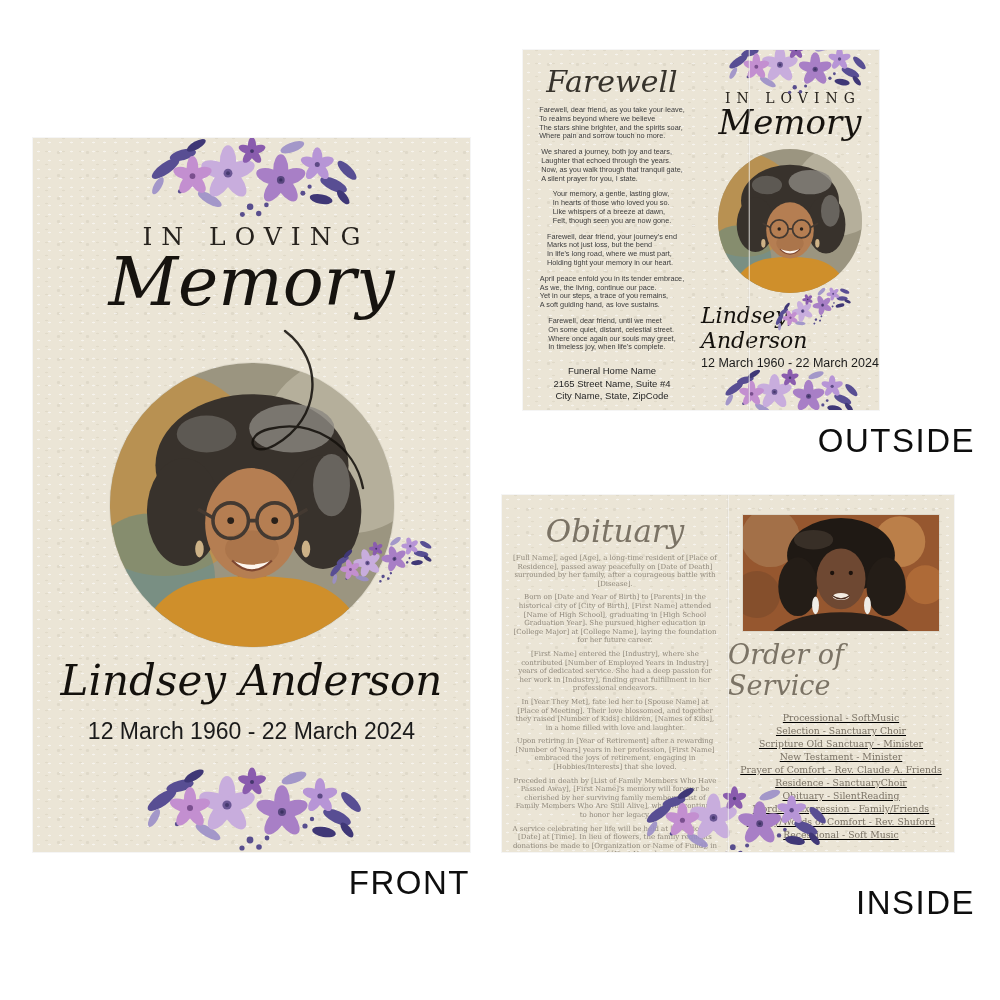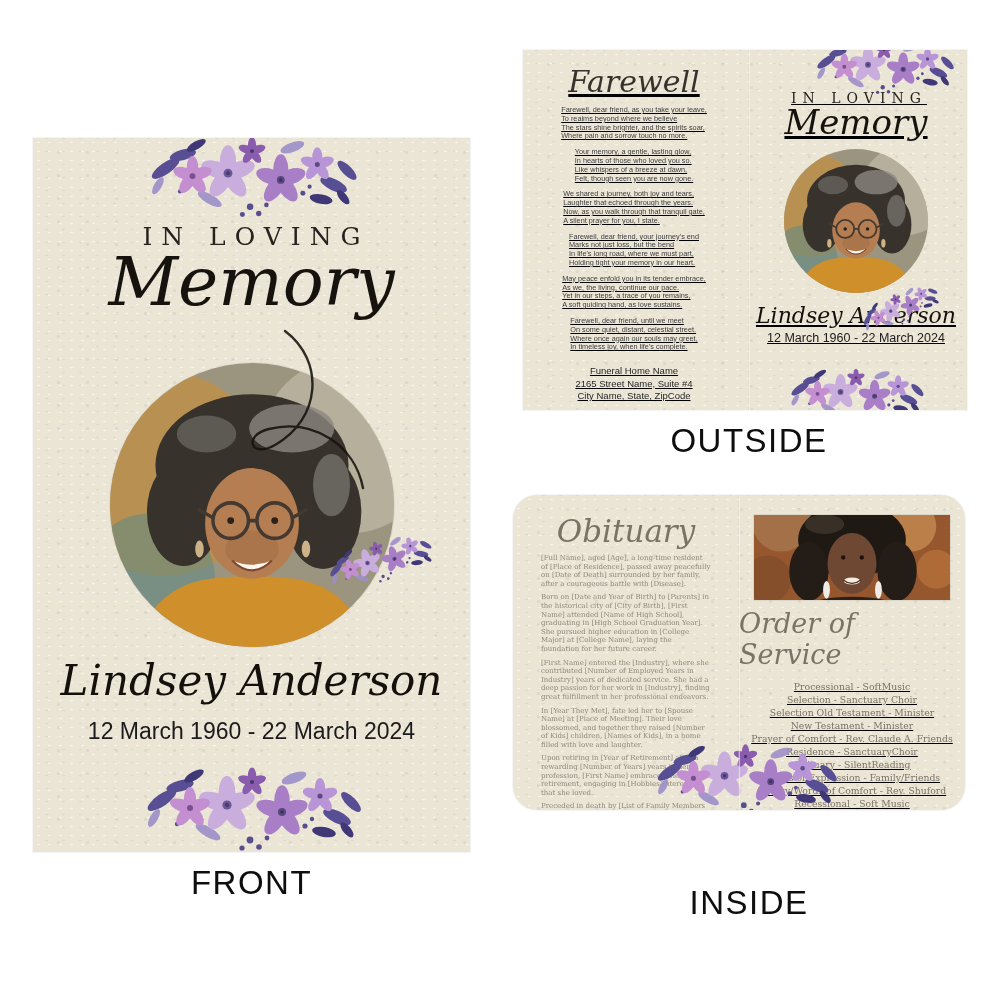--- a/index.html
+++ b/index.html
@@ -15,29 +15,29 @@
     content:"";position:absolute;inset:0;pointer-events:none;z-index:1;
     background-image:
       radial-gradient(rgba(255,255,255,.55) 1px, transparent 1.3px),
       radial-gradient(rgba(160,148,120,.14) 1px, transparent 1.4px),
       radial-gradient(rgba(120,110,88,.10) 1.5px, transparent 2.1px);
     background-size:11px 9px,17px 13px,29px 23px;
     background-position:0 0,5px 7px,11px 3px;
   }
   .panel > *{position:relative;z-index:2;}
   #front{left:33px;top:138px;width:437px;height:714px;}
-  #outside{left:523px;top:50px;width:444px;height:360px;display:flex;text-decoration:underline;}
-  #inside{left:513px;top:495px;width:452px;height:315px;display:flex;border-radius:24px;}
+  #outside{left:523px;top:50px;width:356px;height:360px;display:flex;}
+  #inside{left:502px;top:495px;width:452px;height:357px;display:flex;}
   .half{width:226px;height:100%;position:relative;display:flex;flex-direction:column;align-items:center;}
   .fold{
     position:absolute;left:225px;top:0;width:2px;height:100%;z-index:4;
     background:linear-gradient(90deg,rgba(120,110,90,.14),rgba(255,255,255,.75));
   }
   .caption{
-    position:absolute;width:452px;text-align:center;color:#0e0e0e;
+    position:absolute;width:452px;text-align:right;color:#0e0e0e;
     font:400 33px "Liberation Sans",sans-serif;letter-spacing:1.5px;
   }
   #cap-front{left:33px;width:437px;top:864px;}
   #cap-outside{left:523px;top:422px;}
   #cap-inside{left:523px;top:884px;}
 
   
   .abs{position:absolute;}
   .f-floral-top{left:50%;top:-8px;transform:translateX(-50%);width:238px;height:96px;}
   .f-eyebrow{top:84px;left:0;width:100%;text-align:center;
@@ -65,21 +65,21 @@
   .o-eyebrow{margin-top:40px;font:400 14px "DejaVu Serif",serif;letter-spacing:6px;text-indent:6px;color:#26221d;}
   .o-title2{margin-top:-4px;font:italic 34px "DejaVu Serif",serif;color:#16130f;}
   .o-photo{margin-top:7px;width:144px;height:144px;border-radius:50%;overflow:hidden;}
   .o-floral-c{position:absolute;top:238px;right:22px;width:90px;height:42px;transform:rotate(-24deg);}
   .o-name{margin-top:10px;font:italic 22px "DejaVu Serif",serif;color:#14110d;}
   .o-dates{margin-top:3px;font:400 12.5px "Liberation Sans",sans-serif;color:#1b1b1b;}
   .o-floral-b{position:absolute;bottom:-16px;left:50%;transform:translateX(-50%);width:160px;height:62px;}
 
   
   .i-title{margin-top:18px;font:italic 31px "DejaVu Serif",serif;color:#7b7365;}
-  .i-par{margin-top:5px;text-align:left;padding:0 28px;
+  .i-par{margin-top:5px;text-align:center;padding:0 10px;
     font:400 7px "DejaVu Serif",serif;line-height:8.6px;color:#8f887b;}
   .i-par:first-of-type{margin-top:12px;}
   .i-photo{margin-top:20px;width:196px;height:116px;overflow:hidden;box-shadow:0 0 0 1px rgba(0,0,0,.06);}
   .i-title2{margin-top:8px;font:italic 27px "DejaVu Serif",serif;color:#7b7365;}
   .i-list{margin-top:10px;text-align:center;text-decoration:underline;}
   .i-item{font:400 9.3px "DejaVu Serif",serif;line-height:13px;color:#7a7265;}
   .i-floral{position:absolute;bottom:-12px;left:115px;width:235px;height:84px;z-index:3;}
   svg.fill{display:block;width:100%;height:100%;}
 </style>
 </head>
@@ -226,33 +226,33 @@
 </div>
 <div class="caption" id="cap-front">FRONT</div>
 
 <div class="panel" id="outside">
   <div class="half">
     <div class="o-title">Farewell</div>
     <div class="stanza">Farewell, dear friend, as you take your leave,
 To realms beyond where we believe
 The stars shine brighter, and the spirits soar,
 Where pain and sorrow touch no more.</div>
+    <div class="stanza">We shared a journey, both joy and tears,
+Laughter that echoed through the years.
+Now, as you walk through that tranquil gate,
+A silent prayer for you, I state.</div>
     <div class="stanza">Your memory, a gentle, lasting glow,
 In hearts of those who loved you so.
 Like whispers of a breeze at dawn,
 Felt, though seen you are now gone.</div>
-    <div class="stanza">We shared a journey, both joy and tears,
-Laughter that echoed through the years.
-Now, as you walk through that tranquil gate,
-A silent prayer for you, I state.</div>
     <div class="stanza">Farewell, dear friend, your journey's end
 Marks not just loss, but the bend
 In life's long road, where we must part,
 Holding tight your memory in our heart.</div>
-    <div class="stanza">May peace enfold you in its tender embrace,
+    <div class="stanza">April peace enfold you in its tender embrace,
 As we, the living, continue our pace.
 Yet in our steps, a trace of you remains,
 A soft guiding hand, as love sustains.</div>
     <div class="stanza">Farewell, dear friend, until we meet
 On some quiet, distant, celestial street.
 Where once again our souls may greet,
 In timeless joy, when life's complete.</div>
     <div class="o-home">Funeral Home Name
 2165 Street Name, Suite #4
 City Name, State, ZipCode</div>
@@ -302,21 +302,21 @@
   <div class="half">
     <div class="i-photo">
       <svg class="fill" viewBox="0 0 200 120" preserveAspectRatio="xMidYMid slice">
           <use href="#portrait-inside"></use>
         </svg>
     </div>
     <div class="i-title2">Order of Service</div>
     <div class="i-list">
       <div class="i-item">Processional - SoftMusic</div>
       <div class="i-item">Selection - Sanctuary Choir</div>
-      <div class="i-item">Selection Old Testament - Minister</div>
+      <div class="i-item">Scripture Old Sanctuary - Minister</div>
       <div class="i-item">New Testament - Minister</div>
       <div class="i-item">Prayer of Comfort - Rev. Claude A. Friends</div>
       <div class="i-item">Residence - SanctuaryChoir</div>
       <div class="i-item">Obituary - SilentReading</div>
       <div class="i-item">Words of Expression - Family/Friends</div>
       <div class="i-item">Eulogy/Words of Comfort - Rev. Shuford</div>
       <div class="i-item">Recessional - Soft Music</div>
     </div>
   </div>
   <span class="i-floral">

